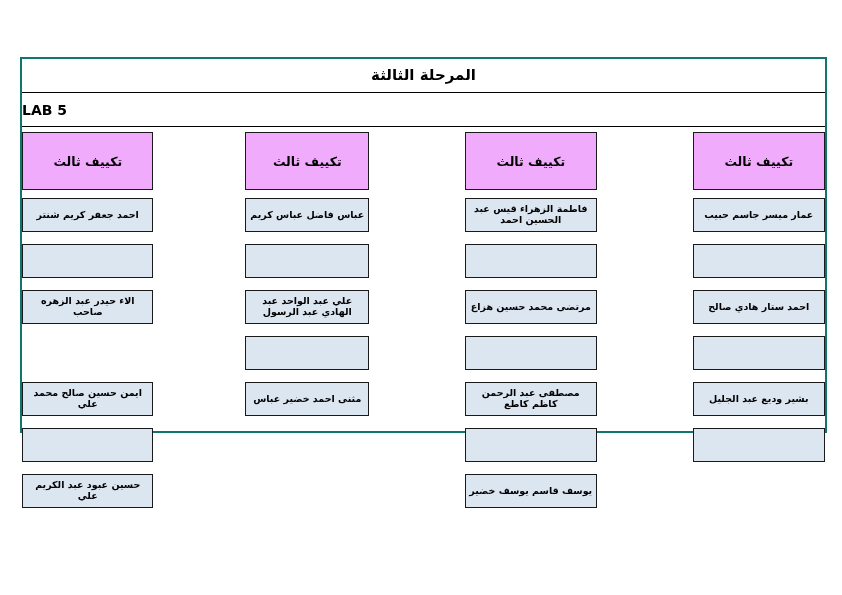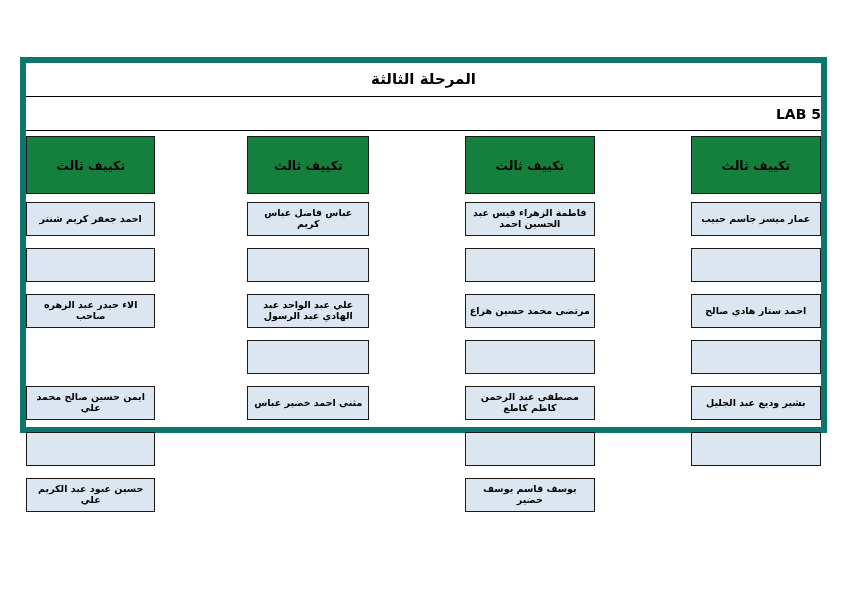--- a/index.html
+++ b/index.html
@@ -16,21 +16,21 @@
     overflow: hidden;
     position: relative;
   }
 
   .sheet {
     position: absolute;
     left: 20px;
     top: 57px;
     width: 807px;
     height: 376px;
-    border: 6px solid #0f766e;
+    border: 2px solid #0f766e;
     box-sizing: border-box;
     background: #ffffff;
   }
 
   
   .title-row {
     height: 34px;
     border-bottom: 1px solid #000000;
     box-sizing: border-box;
     display: flex;
@@ -42,21 +42,21 @@
     font-weight: 700;
     letter-spacing: 0;
     line-height: 1;
   }
   .lab-row {
     height: 34px;
     border-bottom: 1px solid #000000;
     box-sizing: border-box;
     display: flex;
     align-items: center;
-    justify-content: flex-start;
+    justify-content: flex-end;
   }
   .lab-row .lab-text {
     font-size: 14px;
     font-weight: 700;
     direction: ltr;
   }
 
   
   .columns {
     position: relative;
@@ -72,21 +72,21 @@
     flex-direction: column;
   }
   
   .col-1 { width: 133px; margin-right: 0px; }
   .col-2 { width: 132px; margin-right: 96px; }
   .col-3 { width: 124px; margin-right: 96px; }
   .col-4 { width: 132px; margin-right: 92px; }
 
   .col-head {
     height: 58px;
-    background: #15803d;
+    background: #f0abfc;
     border: 1px solid #1a1a1a;
     box-sizing: border-box;
     display: flex;
     align-items: center;
     justify-content: center;
     font-size: 12.5px;
     font-weight: 700;
     margin-top: 5px;
   }
 

